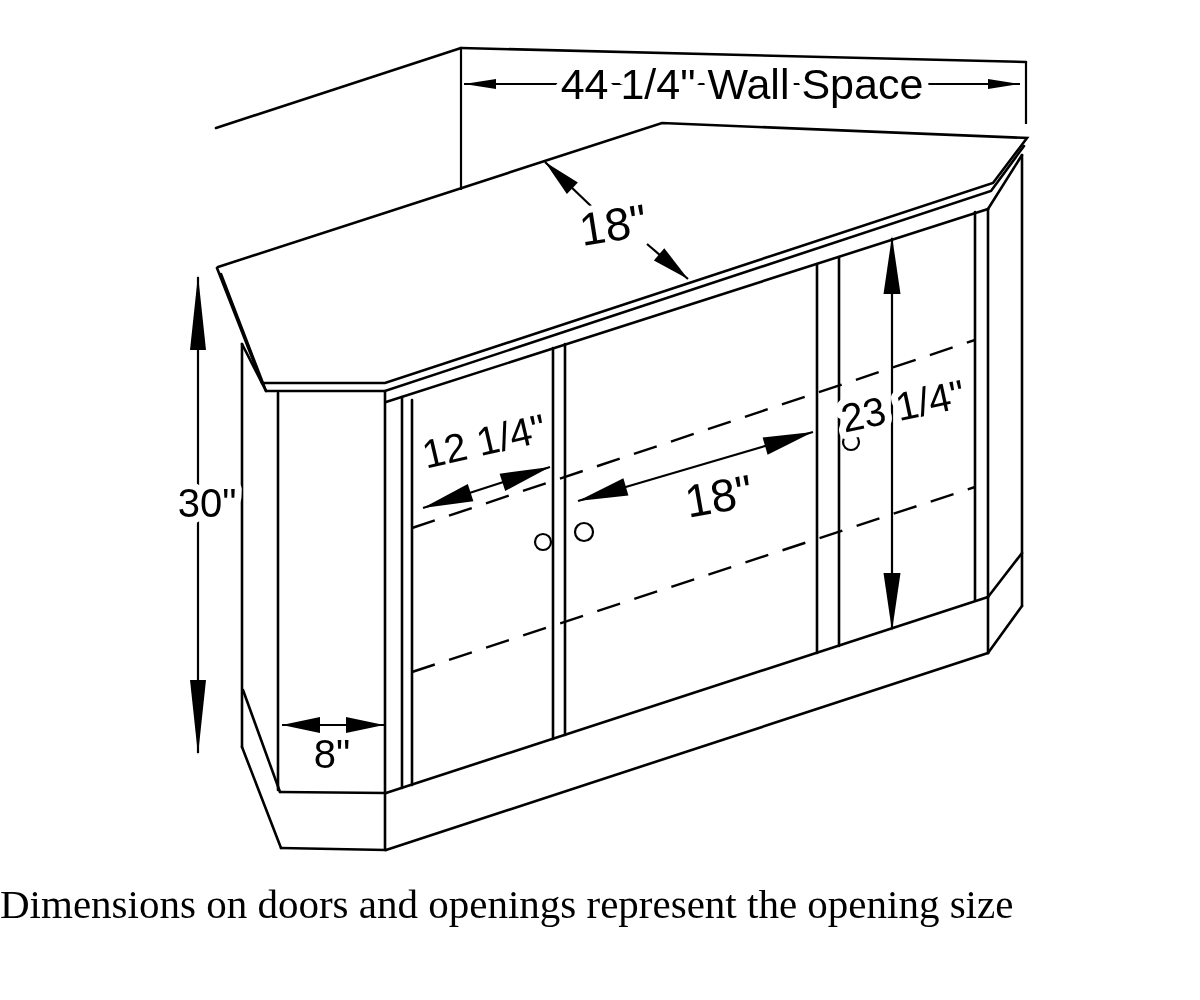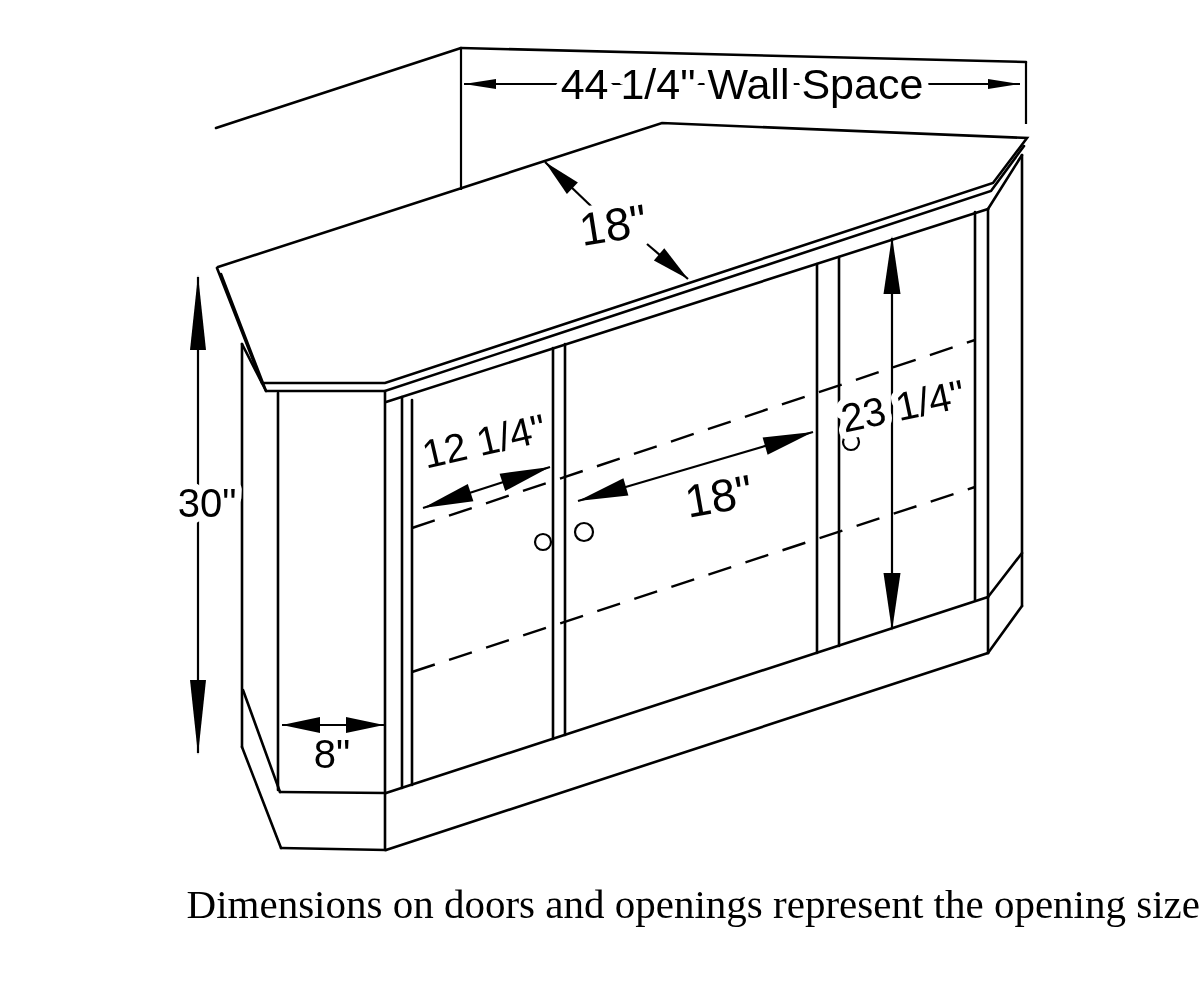--- a/index.html
+++ b/index.html
@@ -5,21 +5,21 @@
   html,body{margin:0;padding:0;background:#ffffff;}
   .stage{position:relative;width:1200px;height:1000px;background:#fff;overflow:hidden;
          font-family:"Liberation Sans", sans-serif;}
   svg{position:absolute;left:0;top:0;}
   .outline{stroke:#000;stroke-width:2.6;fill:none;stroke-linecap:round;}
   .thin{stroke:#000;stroke-width:2.2;fill:none;stroke-linecap:butt;}
   .dash{stroke:#000;stroke-width:2.4;fill:none;stroke-dasharray:24 15;}
   .head{fill:#000;stroke:none;}
   .dimtext{font-family:"Liberation Sans", sans-serif;fill:#000;
            paint-order:stroke fill;stroke:#fff;stroke-width:14;stroke-linejoin:round;}
-  .caption{position:absolute;left:0;top:880px;width:1200px;text-align:right;
+  .caption{position:absolute;left:0;top:880px;width:1200px;text-align:left;
            font-family:"Liberation Serif", serif;font-size:41px;color:#000;}
 </style>
 </head>
 <body>
 
 <div class="stage">
 
 <svg width="1200" height="1000" viewBox="0 0 1200 1000">
 
   <g>

